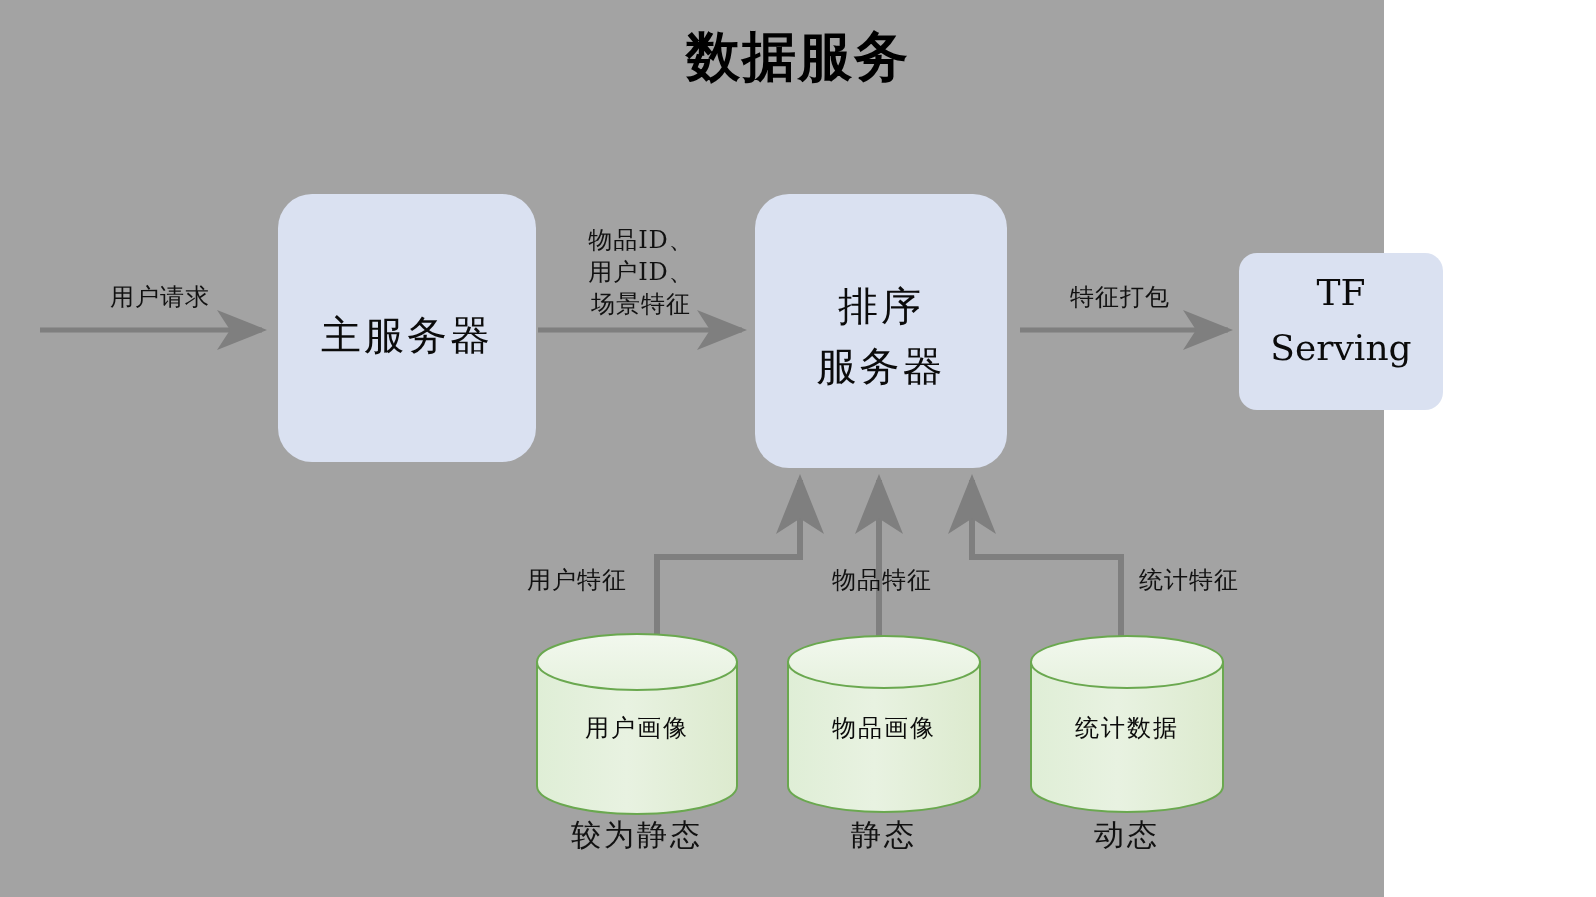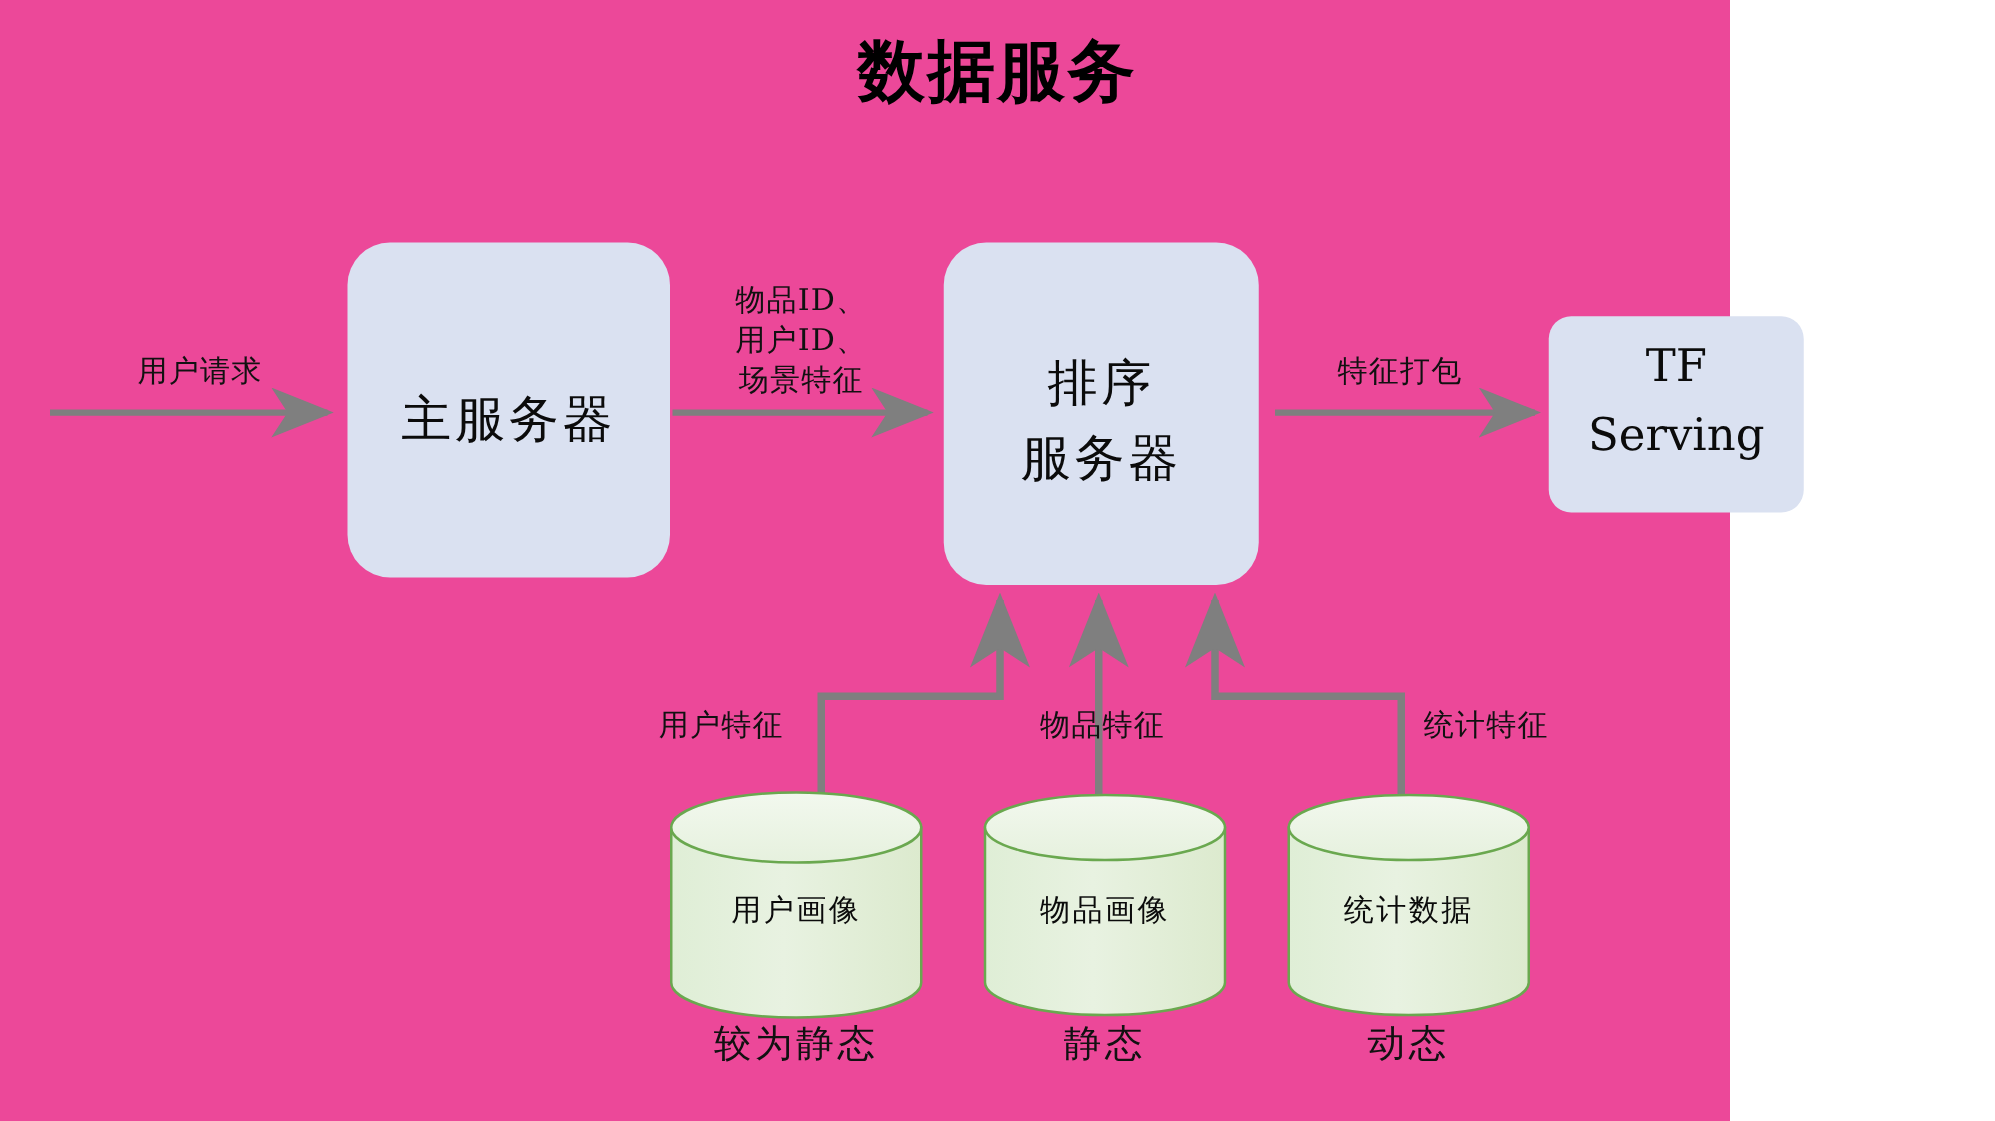--- a/index.html
+++ b/index.html
@@ -10,21 +10,21 @@
   body {
     width: 1596px;
     height: 897px;
     overflow: hidden;
     font-family: "DejaVu Sans", "Liberation Sans", sans-serif;
   }
   #diagram-root {
     position: relative;
     width: 1384px;
     height: 897px;
-    background: #ec4899;
+    background: #a3a3a3;
   }
   svg#diagram-svg {
     position: absolute;
     left: 0;
     top: 0;
     width: 1596px;
     height: 897px;
     display: block;
   }
   .page-title {

